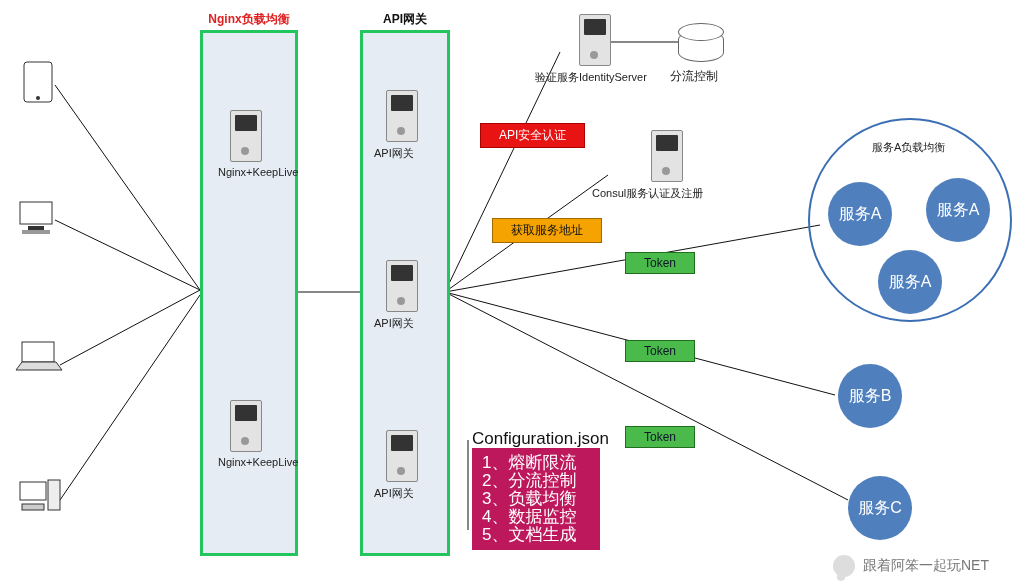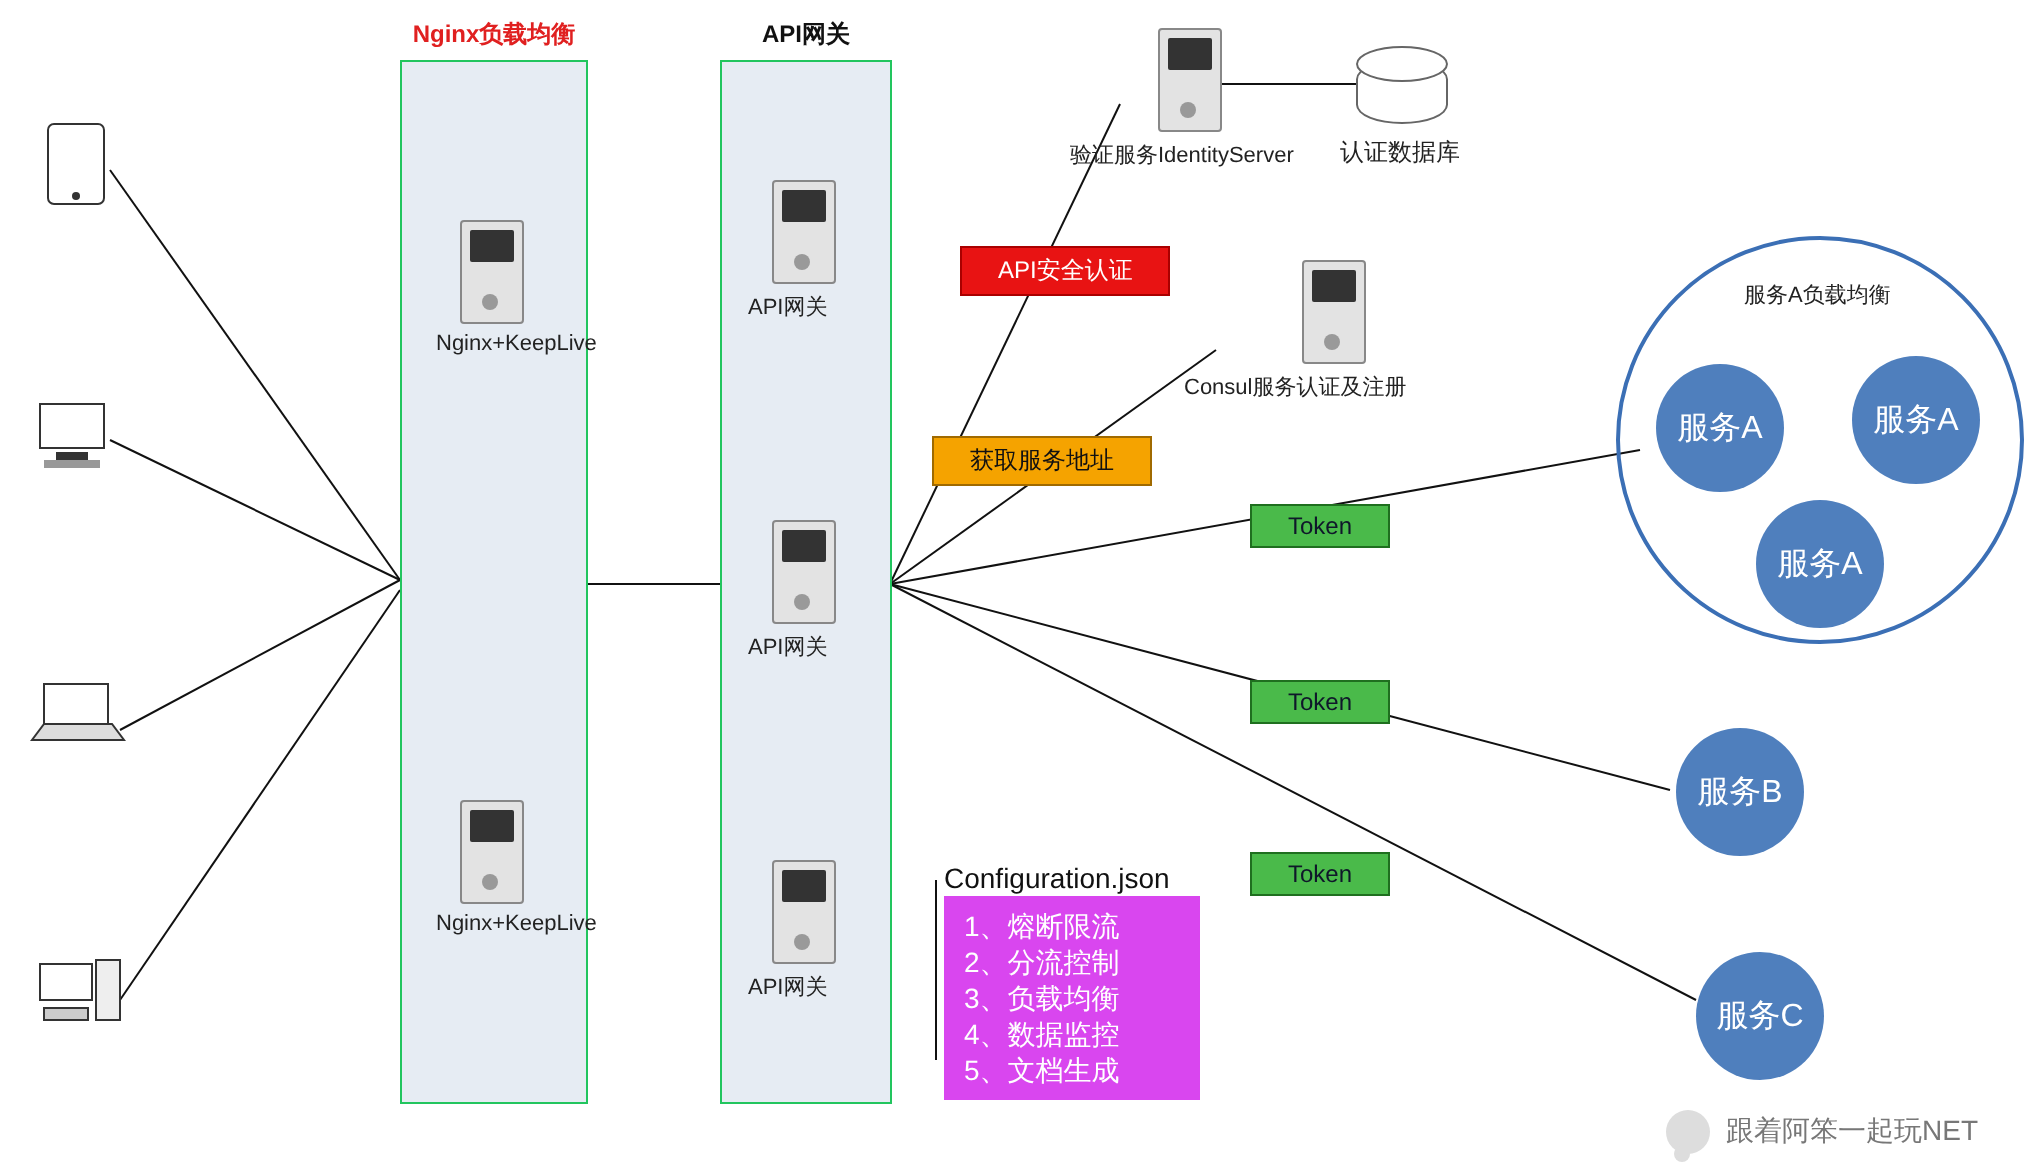--- a/index.html
+++ b/index.html
@@ -1,33 +1,33 @@
 <!DOCTYPE html>
 <html><head>
 <meta charset="utf-8">
 <style>
 html,body{margin:0;padding:0;width:1021px;height:583px;background:#fff;font-family:SimSun,Arial,sans-serif;font-size:12px;color:#222;overflow:hidden}
 .stage{position:relative;width:1021px;height:583px}
 svg.wires{position:absolute;left:0;top:0;width:1021px;height:583px;pointer-events:none}
-.col{position:absolute;background:#e6ecf3;border:1px solid #22c55e}
+.col{position:absolute;background:#e6ecf3;border:3px solid #22c55e}
 .col-title{position:absolute;top:-22px;left:0;right:0;text-align:center;font-weight:bold}
 .col-title.red{color:#e02020}
 .col-title.black{color:#111}
 .server{position:absolute;width:56px;text-align:left}
 .server .tower{width:30px;height:50px;margin:0 auto 4px;background:#e3e3e3;border:1px solid #888;border-radius:2px;position:relative}
 .server .tower::before{content:"";position:absolute;top:4px;left:4px;right:4px;height:16px;background:#333;border-radius:1px}
 .server .tower::after{content:"";position:absolute;bottom:6px;left:10px;width:8px;height:8px;background:#999;border-radius:50%}
 .server .cap{font-size:11px;white-space:nowrap;position:relative;left:50%;transform:translateX(-50%)}
 .client{position:absolute}
 .label{position:absolute;font-size:12px;white-space:nowrap}
 .tag{position:absolute;border:1px solid #1f6f1f;padding:3px 18px;font-size:12px;text-align:center;white-space:nowrap}
 .tag.red{background:#e81313;color:#fff;border-color:#a00}
 .tag.orange{background:#f5a300;color:#111;border-color:#a06a00}
 .tag.green{background:#4aba4a;color:#0f172a}
-.box-config{position:absolute;background:#d946ef;color:#fff;padding:6px 10px;font-size:14px;line-height:18px}
+.box-config{position:absolute;background:#be185d;color:#fff;padding:6px 10px;font-size:17px;line-height:18px}
 .box-config .title{position:absolute;top:-18px;left:0;color:#111;white-space:nowrap}
 .big-circle{position:absolute;border:2px solid #3b6fb5;border-radius:50%}
 .big-title{position:absolute;font-size:11px;white-space:nowrap}
 .node{position:absolute;width:64px;height:64px;border-radius:50%;background:#4f7fbd;color:#fff;display:flex;align-items:center;justify-content:center;font-size:16px}
 .db{position:absolute}
 .db .cyl{width:44px;height:30px;border:1px solid #666;border-radius:50%/30%;background:#fff;position:relative}
 .db .cyl::before{content:"";position:absolute;left:-1px;right:-1px;top:-8px;height:16px;border:1px solid #666;border-radius:50%;background:#fff}
 .watermark{position:absolute;right:32px;bottom:6px;display:flex;align-items:center;gap:8px;color:#777;font-size:14px}.watermark .bubble{width:22px;height:22px;border-radius:50%;background:#ddd;position:relative}.watermark .bubble::after{content:"";position:absolute;left:4px;bottom:-4px;width:8px;height:8px;background:#ddd;border-radius:50%}
 </style>
 </head>
@@ -114,29 +114,29 @@
 </div>
 
 <div class="server" style="left:535px;top:14px;width:120px">
   <div class="tower"></div>
       <div class="cap">验证服务IdentityServer</div>
 </div>
 
 <div class="db" style="left:678px;top:30px">
   <div class="cyl"></div>
 </div>
-<div class="label" style="left:670px;top:68px">认证数据库</div>
+<div class="label" style="left:670px;top:68px">分流控制</div>
 
 <div class="server" style="left:592px;top:130px;width:150px">
   <div class="tower"></div>
       <div class="cap">Consul服务认证及注册</div>
 </div>
 
 <div class="tag red" style="left:480px;top:123px">API安全认证</div>
-<div class="tag orange" style="left:466px;top:218px">获取服务地址</div>
+<div class="tag orange" style="left:492px;top:218px">获取服务地址</div>
 <div class="tag green" style="left:625px;top:252px">Token</div>
 <div class="tag green" style="left:625px;top:340px">Token</div>
 <div class="tag green" style="left:625px;top:426px">Token</div>
 
 <div class="box-config" style="left:472px;top:448px;width:108px">
   <div class="title">Configuration.json</div>
   <div>1、熔断限流</div>
   <div>2、分流控制</div>
   <div>3、负载均衡</div>
   <div>4、数据监控</div>

